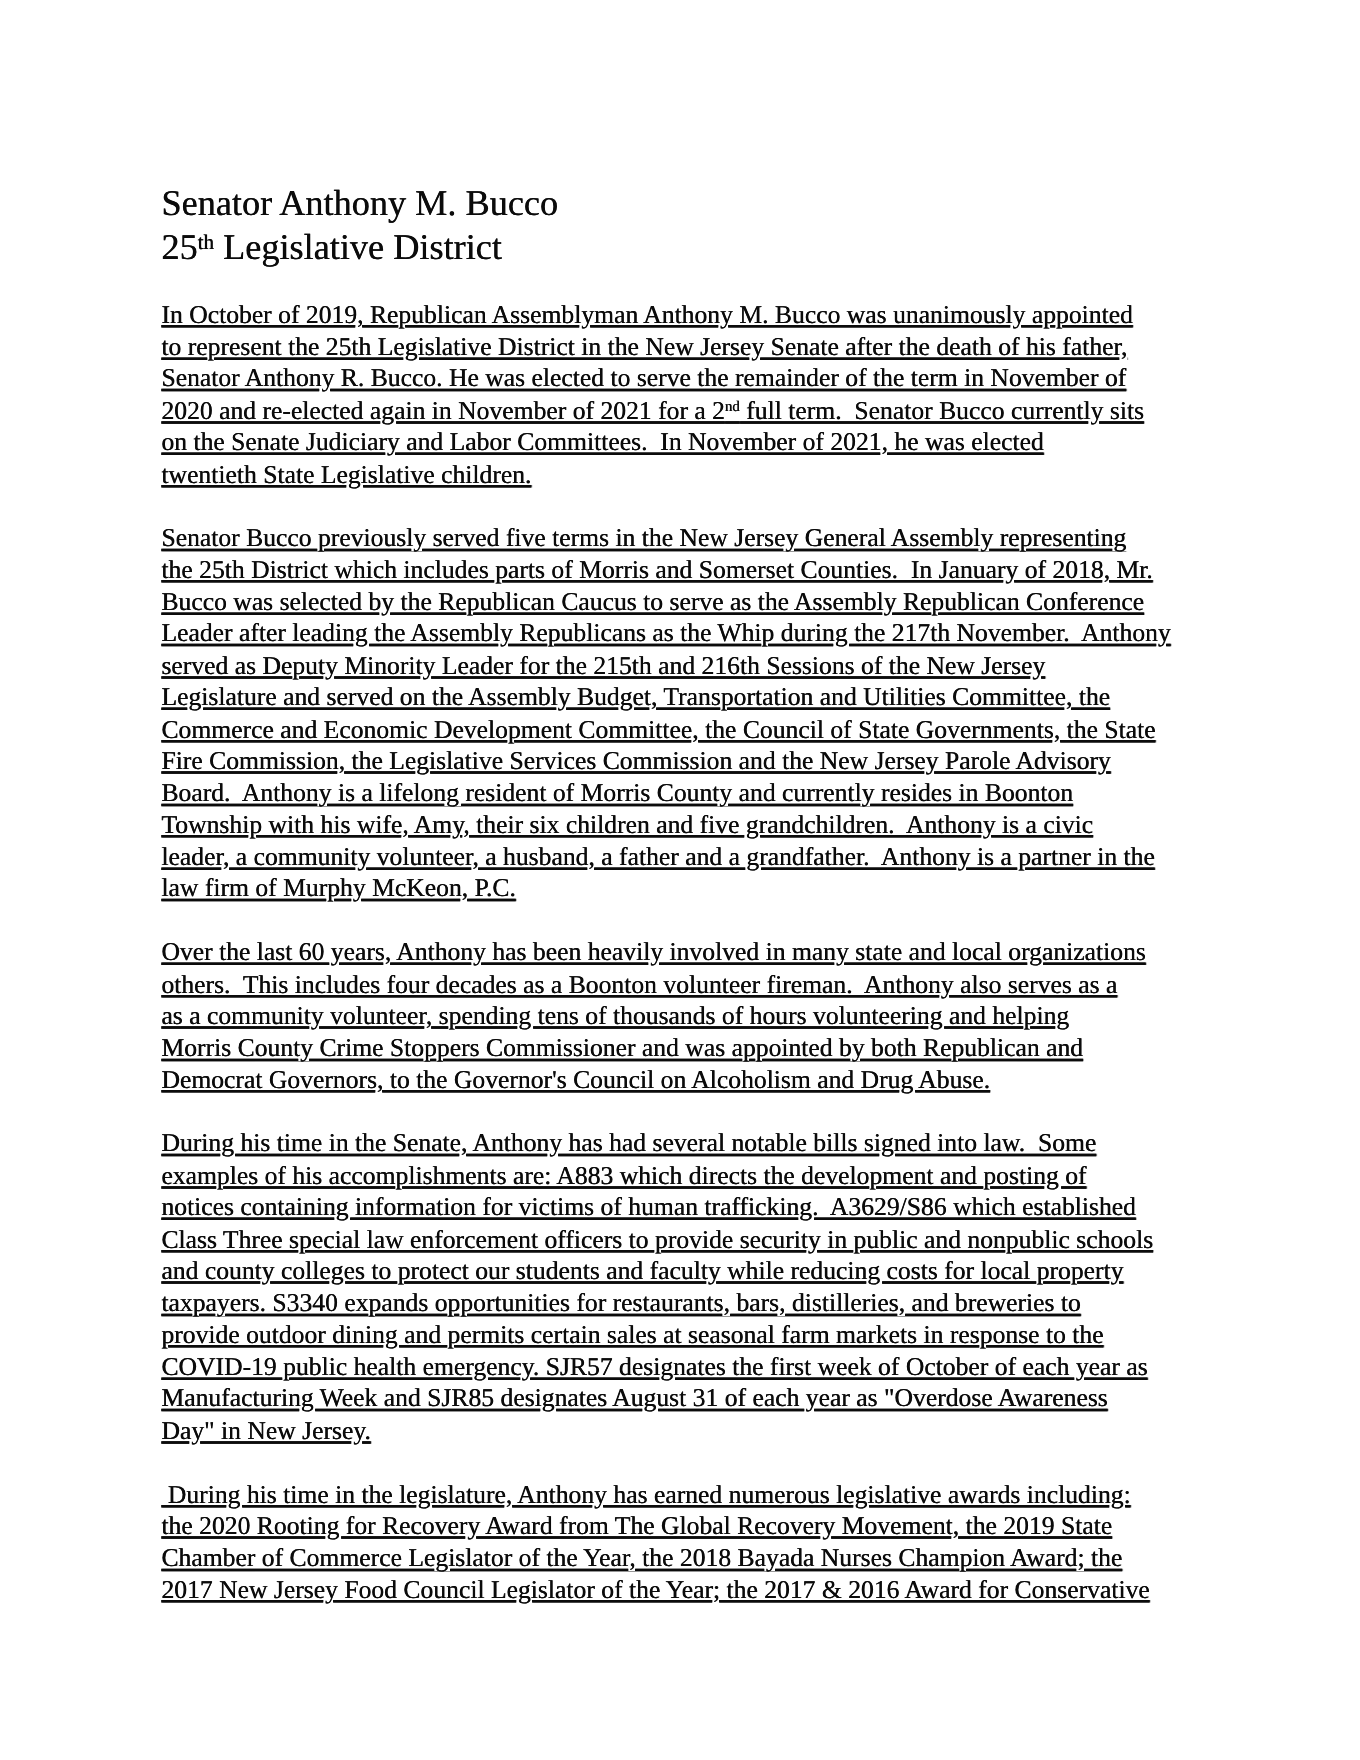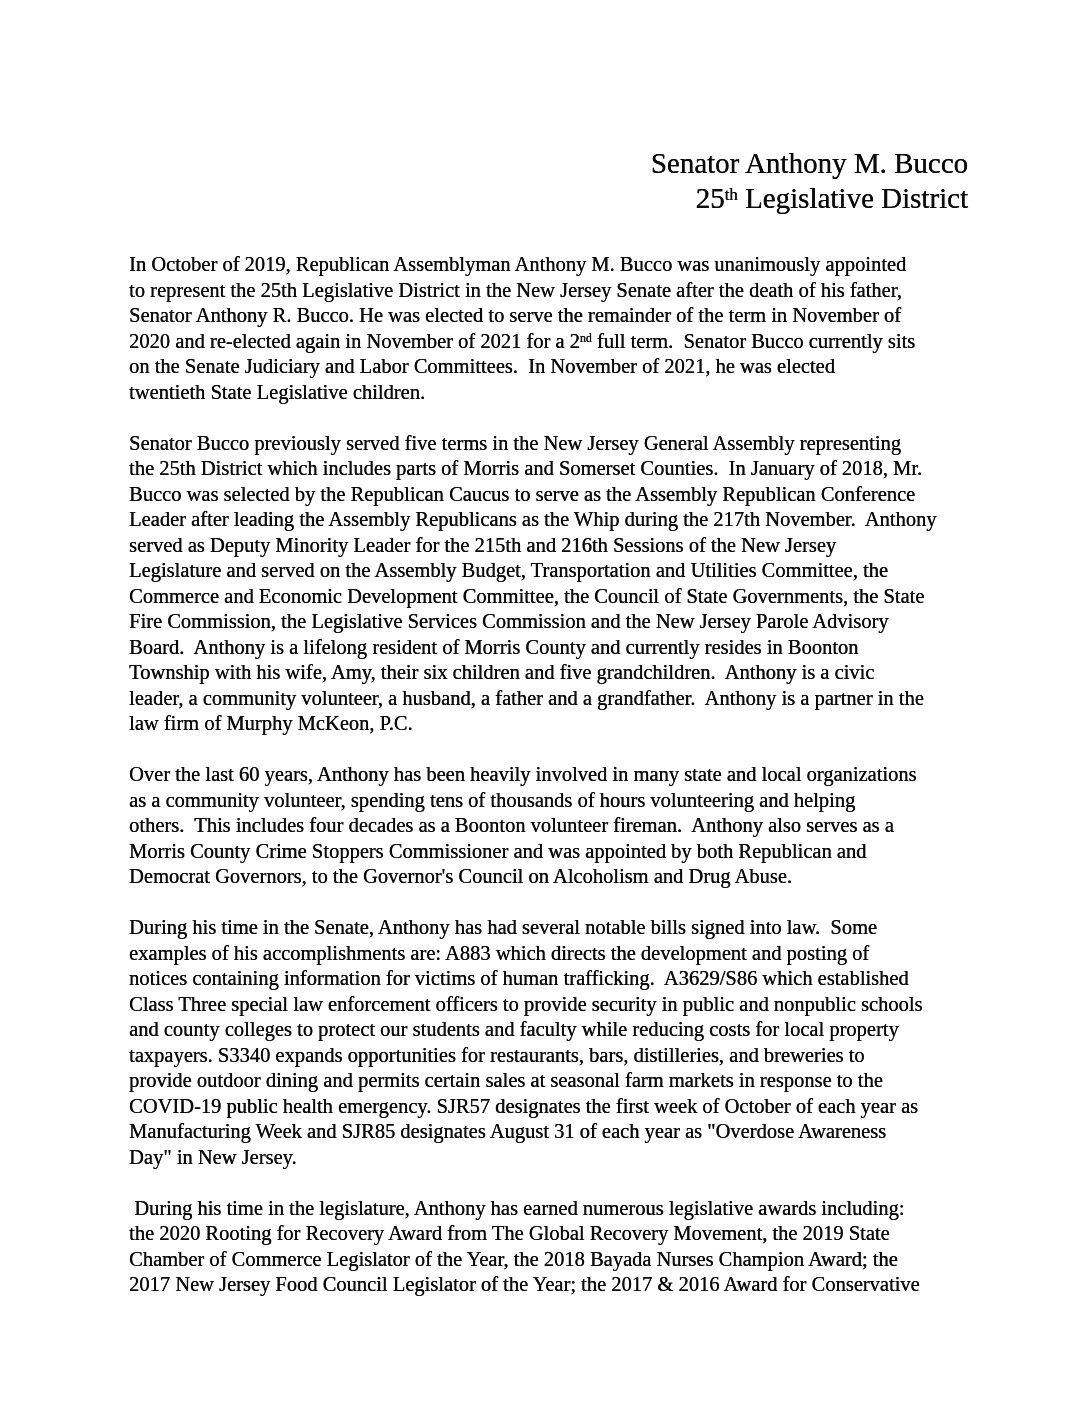--- a/index.html
+++ b/index.html
@@ -15,28 +15,29 @@
     overflow: hidden;
     font-family: "Liberation Serif", serif;
     color: #0b0b0b;
     text-shadow: 0.3px 0 0 currentColor; 
   }
   .content {
     box-sizing: border-box;
     padding: 146px 120px 0 129px;
   }
   .doc-title {
-    text-align: right;
+    text-align: left;
     font-size: 29px;
     line-height: 35px;
   }
   .body-text {
-    margin-top: 36px;
+    margin-top: 24px;
     font-size: 20.5px;
     line-height: 25.5px;
+    text-decoration: underline;
   }
   .para {
     margin: 0 0 25.5px 0;
   }
   .para:last-child {
     margin-bottom: 0;
   }
   .line {
     white-space: pre; 
   }
@@ -80,22 +81,22 @@
         <div class="line">Commerce and Economic Development Committee, the Council of State Governments, the State</div>
         <div class="line">Fire Commission, the Legislative Services Commission and the New Jersey Parole Advisory</div>
         <div class="line">Board.  Anthony is a lifelong resident of Morris County and currently resides in Boonton</div>
         <div class="line">Township with his wife, Amy, their six children and five grandchildren.  Anthony is a civic</div>
         <div class="line">leader, a community volunteer, a husband, a father and a grandfather.  Anthony is a partner in the</div>
         <div class="line">law firm of Murphy McKeon, P.C.</div>
       </div>
 
       <div class="para">
         <div class="line">Over the last 60 years, Anthony has been heavily involved in many state and local organizations</div>
+        <div class="line">others.  This includes four decades as a Boonton volunteer fireman.  Anthony also serves as a</div>
         <div class="line">as a community volunteer, spending tens of thousands of hours volunteering and helping</div>
-        <div class="line">others.  This includes four decades as a Boonton volunteer fireman.  Anthony also serves as a</div>
         <div class="line">Morris County Crime Stoppers Commissioner and was appointed by both Republican and</div>
         <div class="line">Democrat Governors, to the Governor's Council on Alcoholism and Drug Abuse.</div>
       </div>
 
       <div class="para">
         <div class="line">During his time in the Senate, Anthony has had several notable bills signed into law.  Some</div>
         <div class="line">examples of his accomplishments are: A883 which directs the development and posting of</div>
         <div class="line">notices containing information for victims of human trafficking.  A3629/S86 which established</div>
         <div class="line">Class Three special law enforcement officers to provide security in public and nonpublic schools</div>
         <div class="line">and county colleges to protect our students and faculty while reducing costs for local property</div>

